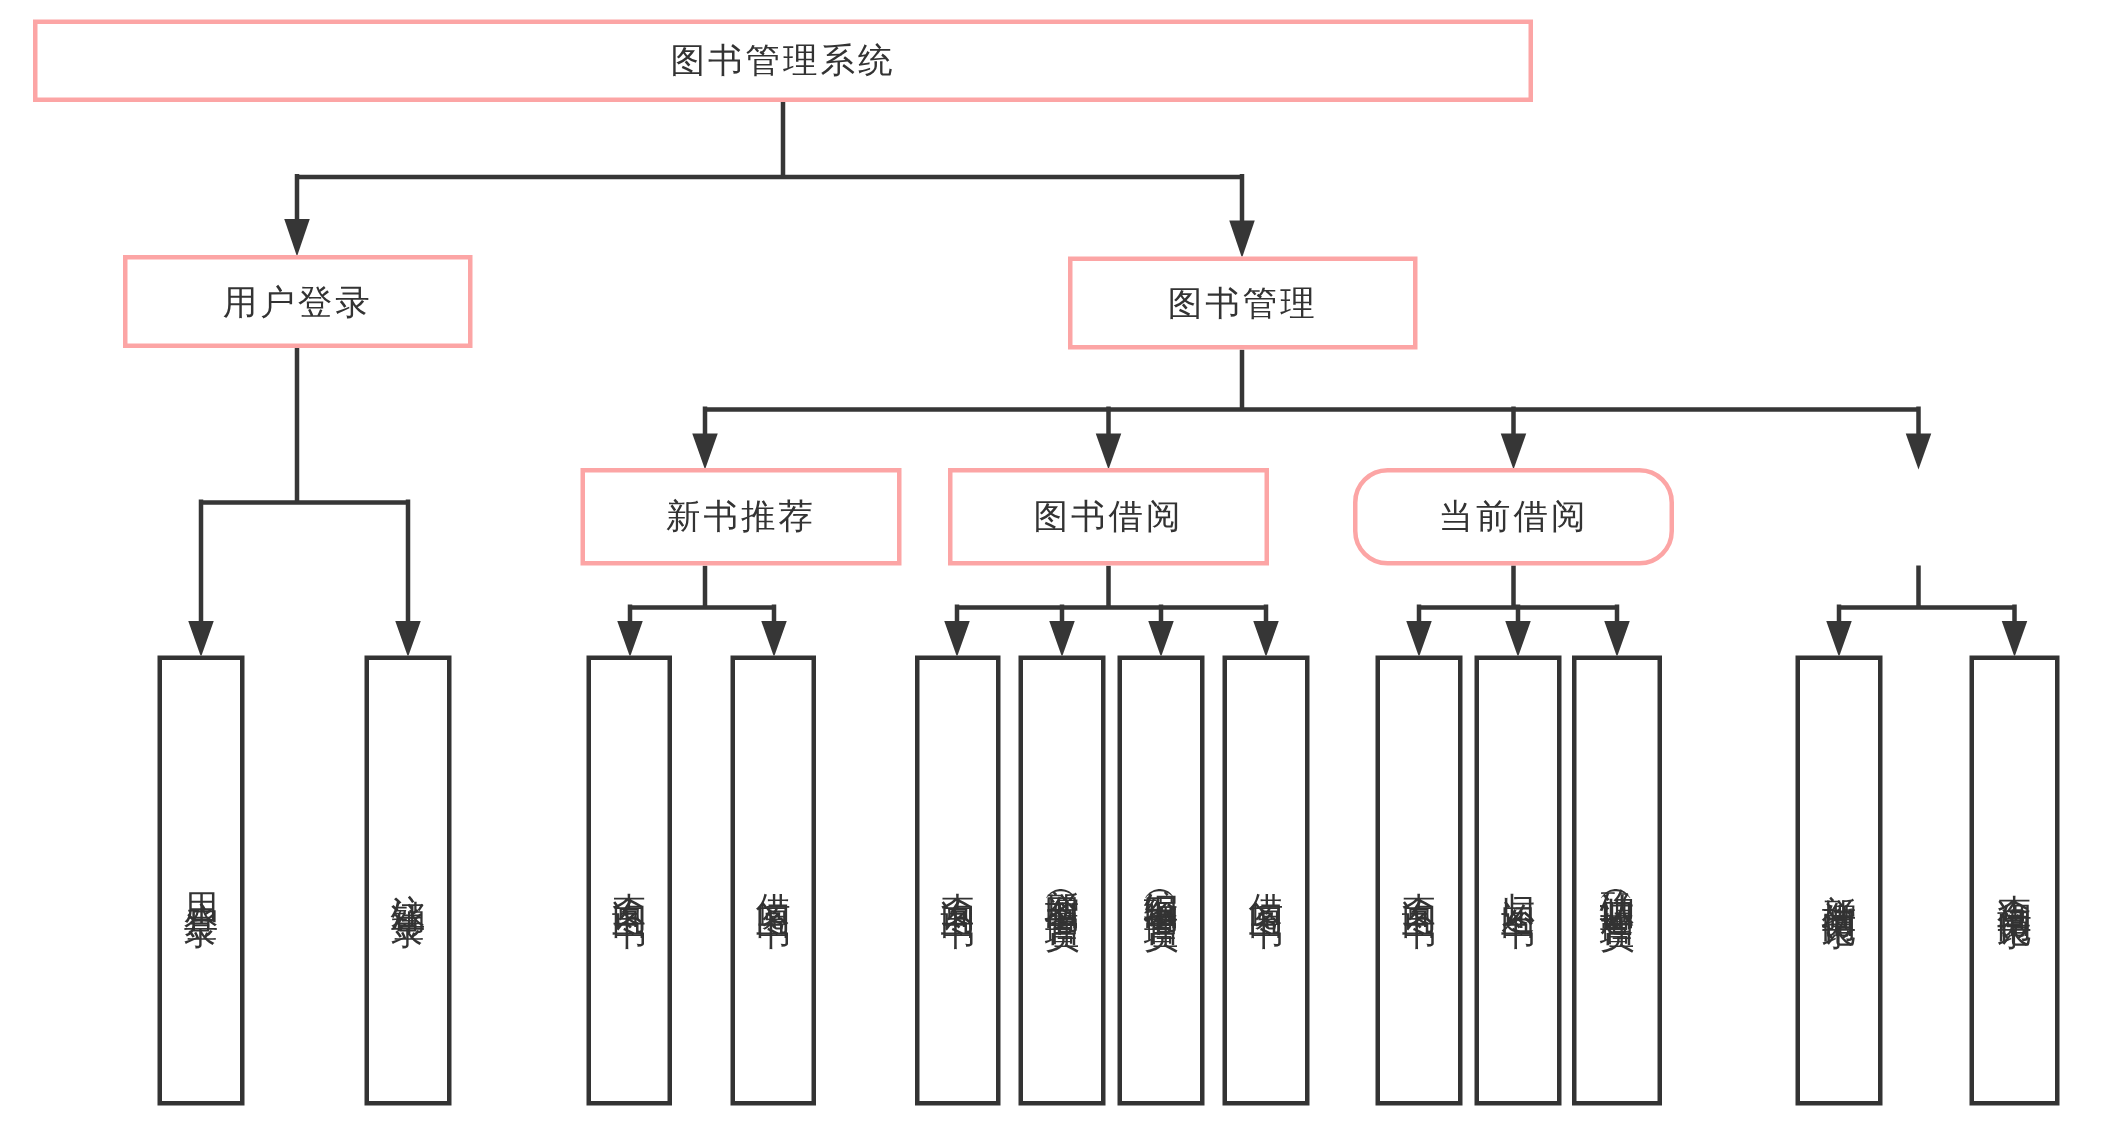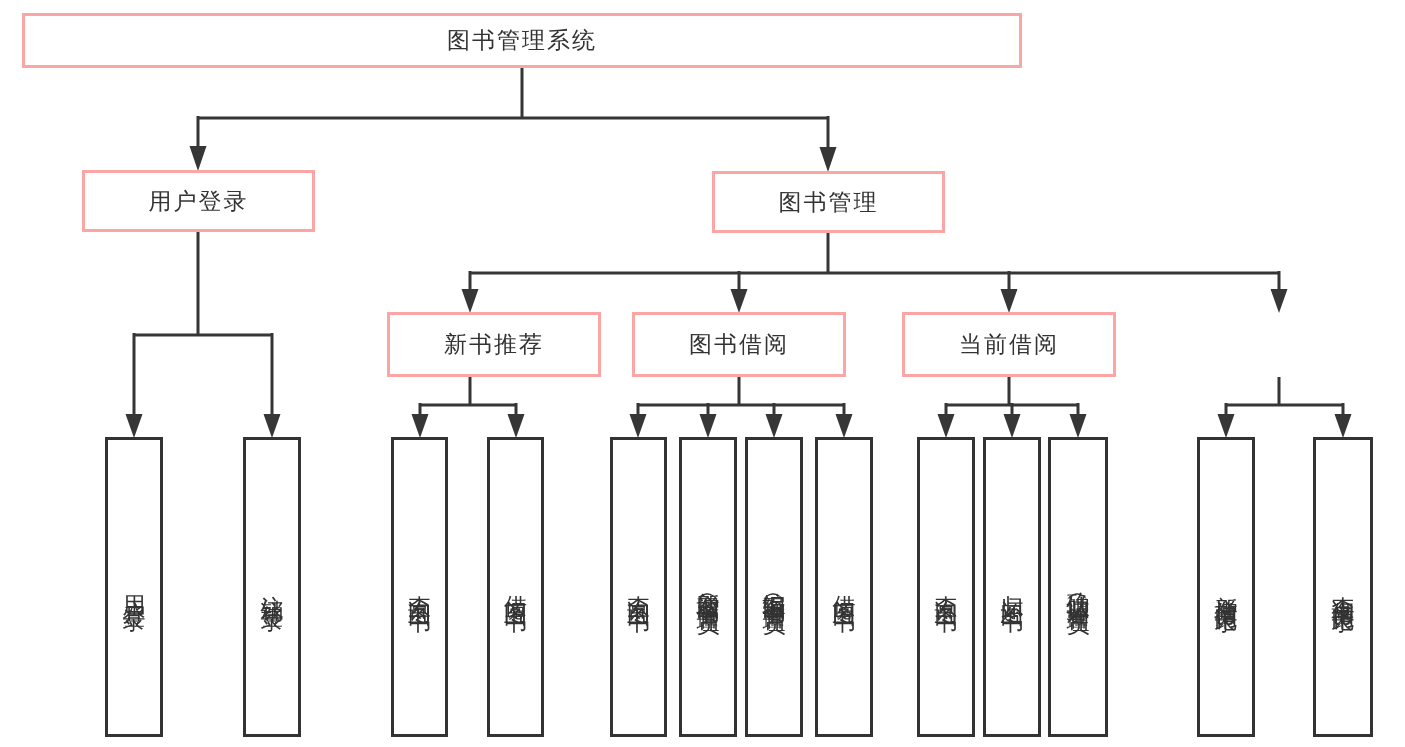--- a/index.html
+++ b/index.html
@@ -47,21 +47,21 @@
     color: #333333;
     z-index: 2;
     line-height: 1;
   }
   
   #node-root        { left: 22px;   top: 13px;  width: 1000px; height: 55px; }
   #node-user-login  { left: 82px;   top: 170px; width: 233px;  height: 62px; }
   #node-book-mgmt   { left: 712px;  top: 171px; width: 233px;  height: 62px; }
   #node-new-book    { left: 363px;  top: 312px; width: 214px;  height: 65px; margin-left: 24px; }
   #node-borrowing   { left: 632px;  top: 312px; width: 214px;  height: 65px; }
-  #node-current     { left: 902px;  top: 312px; width: 214px;  height: 65px; }
+  #node-current     { left: 902px;  top: 312px; width: 214px;  height: 65px; border-radius: 23px; }
   #node-records     { left: 1172px; top: 312px; width: 214px;  height: 65px; }
   
   #leaf-1  { left: 105px;  width: 58px; }
   #leaf-2  { left: 243px;  width: 58px; }
   #leaf-3  { left: 391px;  width: 57px; }
   #leaf-4  { left: 487px;  width: 57px; }
   #leaf-5  { left: 610px;  width: 57px; }
   #leaf-6  { left: 679px;  width: 58px; letter-spacing: 3px; }
   #leaf-7  { left: 745px;  width: 58px; letter-spacing: 3px; }
   #leaf-8  { left: 815px;  width: 58px; }

